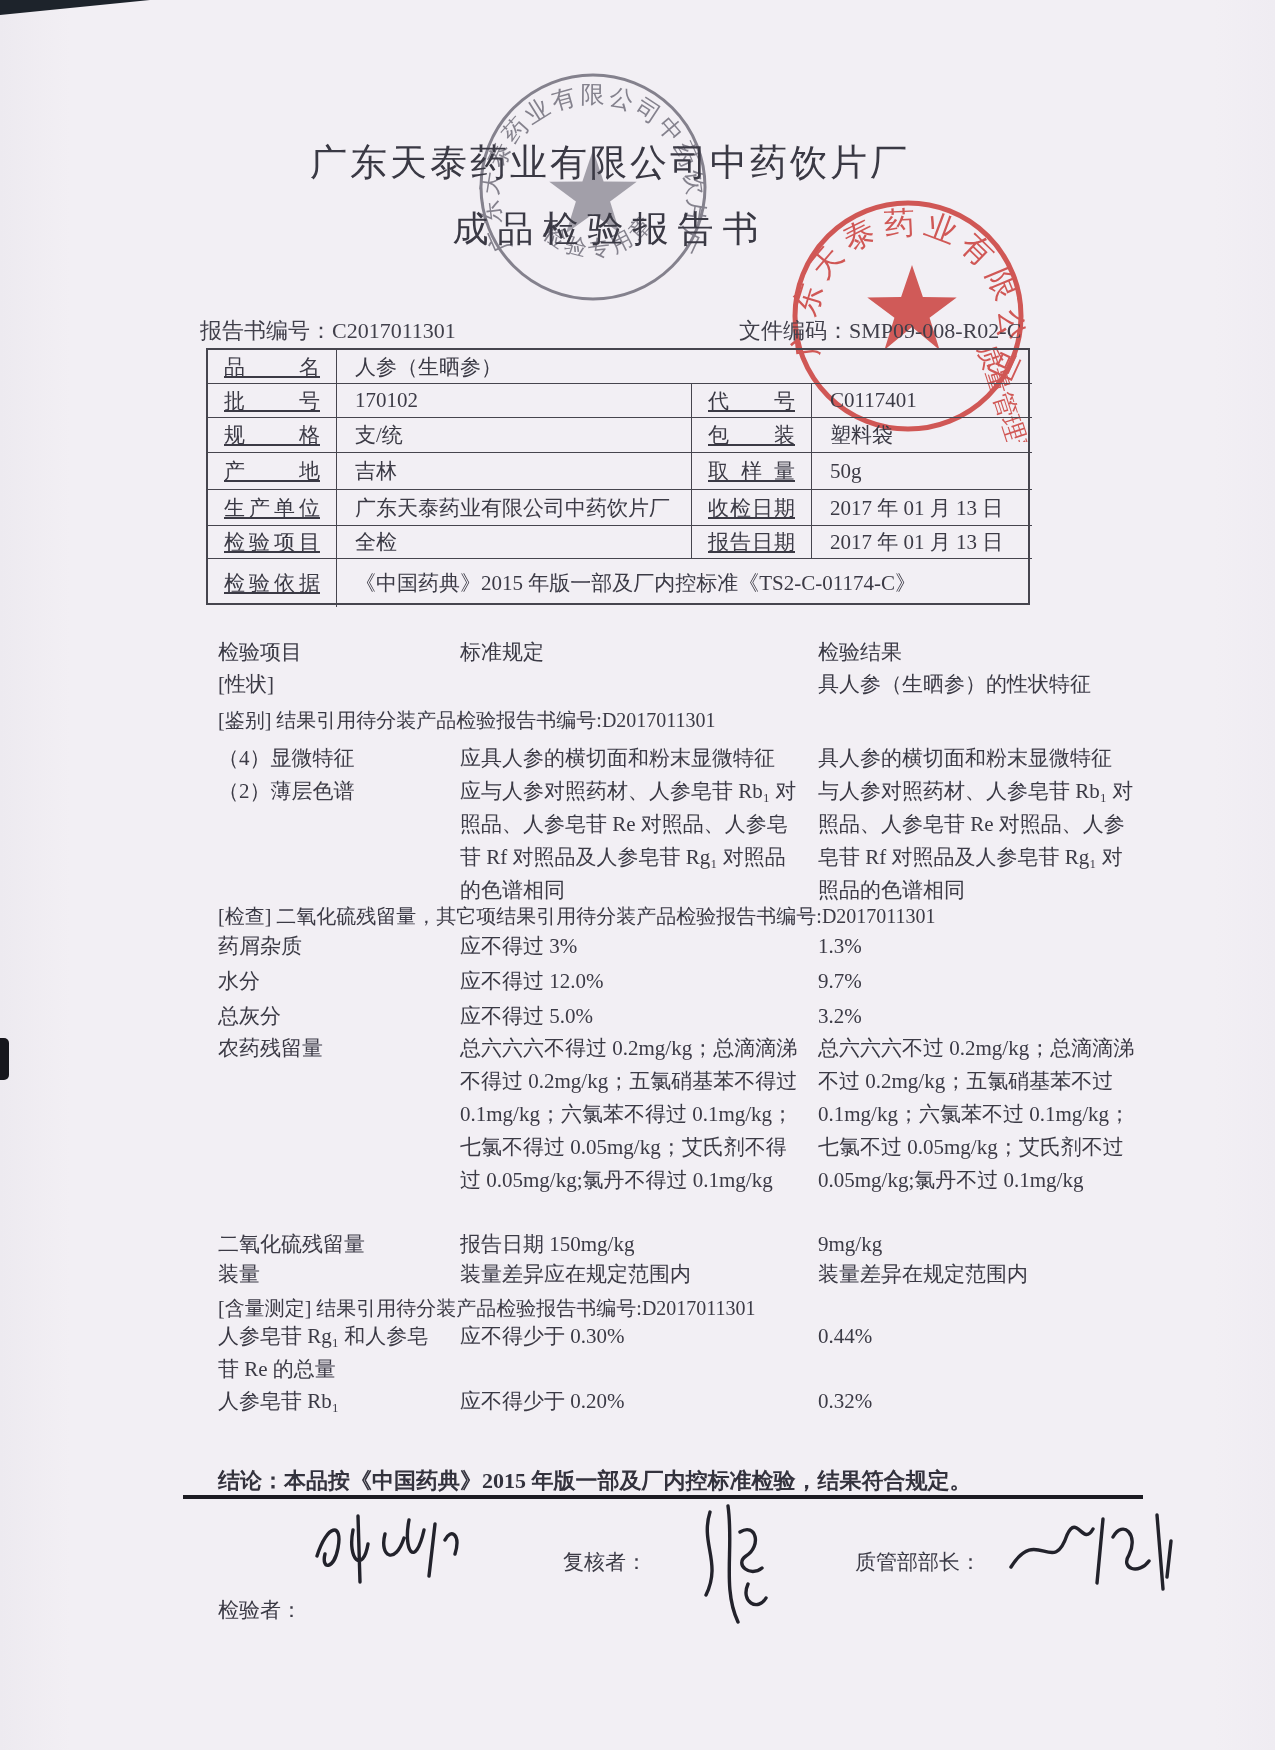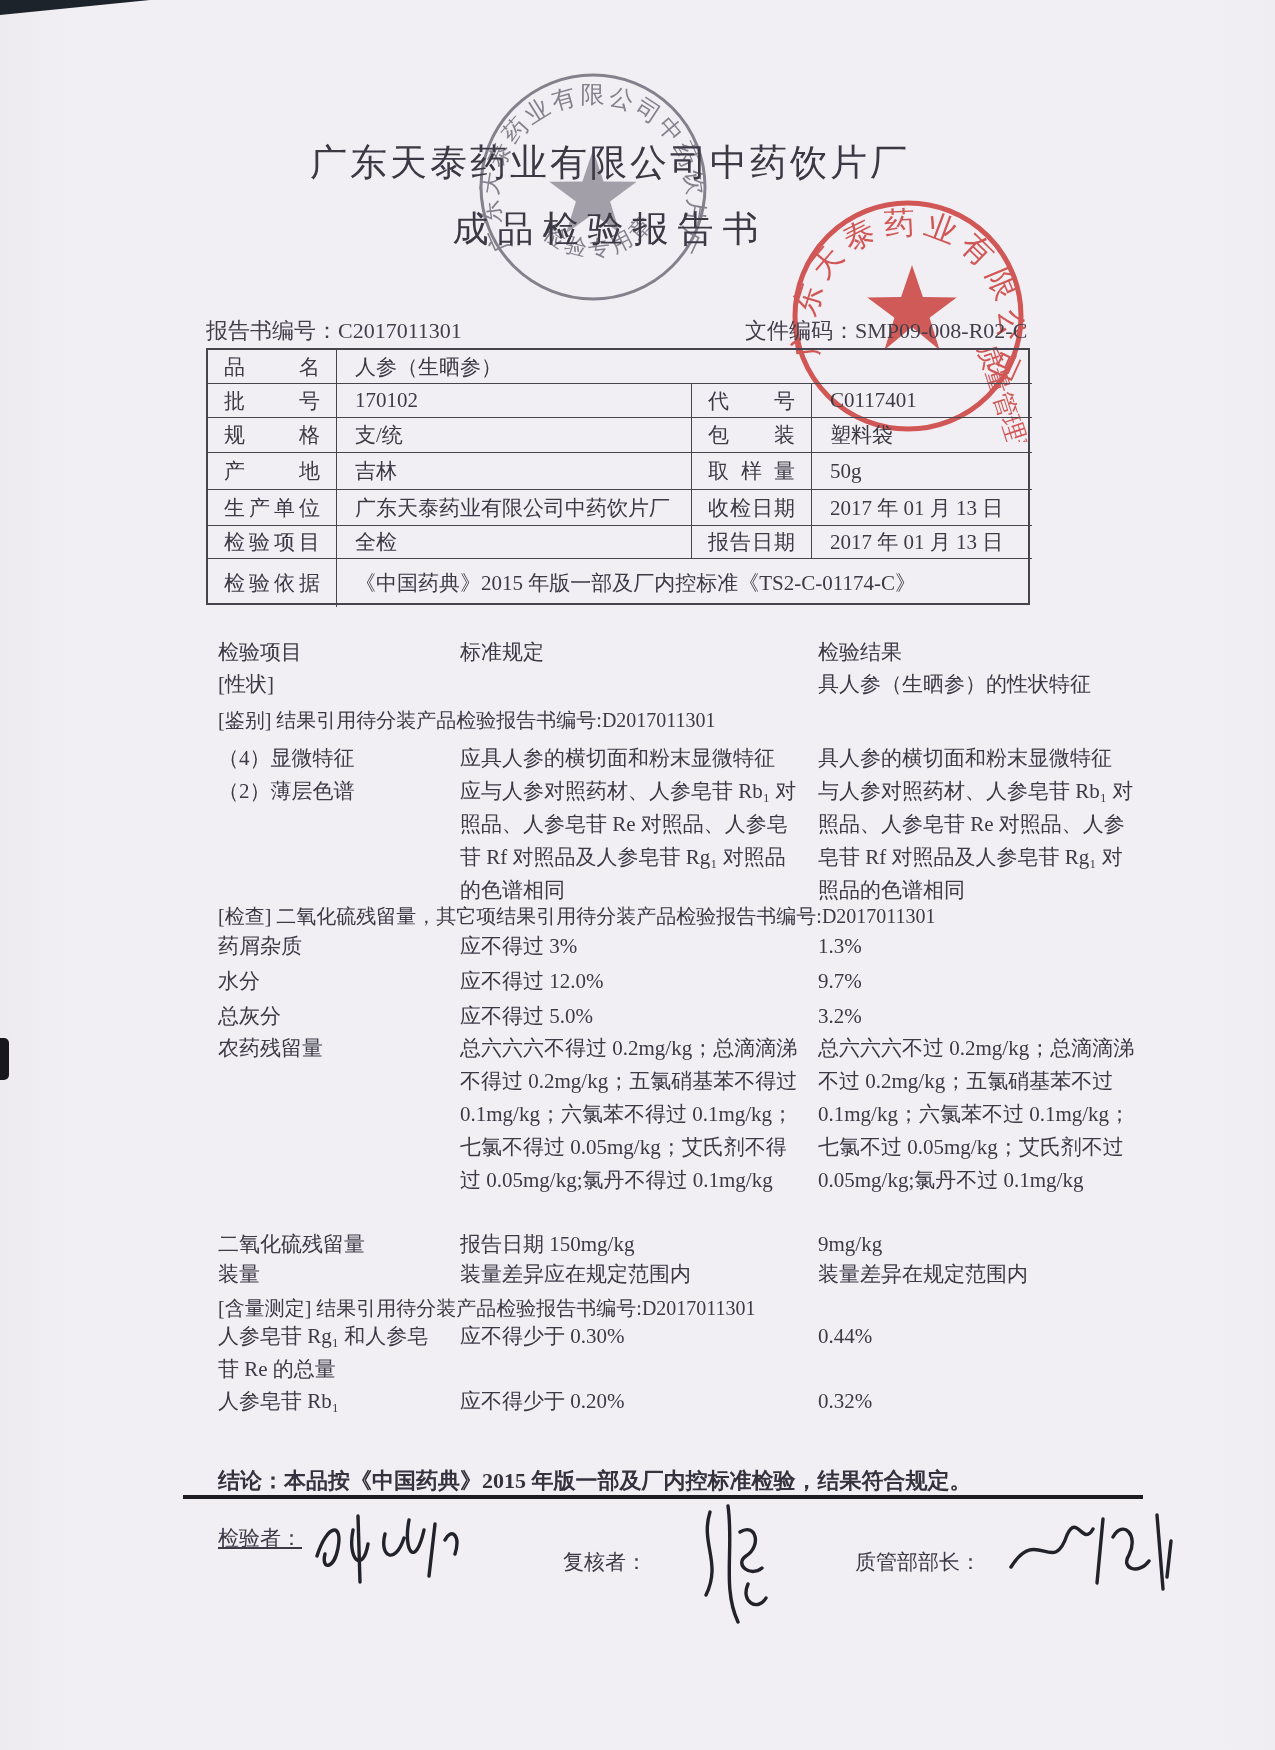--- a/index.html
+++ b/index.html
@@ -15,37 +15,37 @@
   .abs{position:absolute;}
   
   .corner-wedge{top:0;left:0;width:150px;height:15px;background:#1d232b;
     clip-path:polygon(0 0,100% 0,0 100%);}
   .edge-notch{left:0;top:1038px;width:9px;height:42px;background:#17171d;border-radius:0 5px 5px 0;}
   
   .title-block{top:138px;left:190px;width:840px;text-align:center;}
   .title-company{font-size:37px;letter-spacing:3px;color:#3a3944;}
   .title-report{margin-top:17px;font-size:36px;letter-spacing:9px;color:#3a3944;}
   
-  .meta-line{top:316px;left:206px;width:950px;font-size:22px;color:#403f4a;}
+  .meta-line{top:316px;left:200px;width:950px;font-size:22px;color:#403f4a;}
   .meta-doccode{position:absolute;left:539px;top:0;}
   
   .info-table{
     top:348px;left:206px;width:824px;height:257px;
     display:grid;
     grid-template-columns:129px 355px 120px 220px;
     grid-template-rows:34px 34px 35px 37px 36px 33px 48px;
     border:2px solid #46454e;
     box-sizing:border-box;
     font-size:21px;
   }
   .info-table .cell{border-right:1.5px solid #46454e;border-bottom:1.5px solid #46454e;
     display:flex;align-items:center;box-sizing:border-box;overflow:hidden;}
   .info-table .cell.last-col{border-right:none;}
   .info-table .cell.last-row{border-bottom:none;}
-  .cell-label{padding:0 16px;width:100%;}
+  .cell-label{padding:0 16px;width:100%;text-decoration:underline;}
   .cell-label .jspread{display:block;width:100%;text-align:justify;text-align-last:justify;}
   .cell-value{padding-left:18px;}
   .span3{grid-column:2 / 5;}
   
   .res{font-size:21px;line-height:33px;}
   .res-item{left:218px;width:230px;}
   .res-std{left:460px;width:338px;}
   .res-result{left:818px;width:322px;}
   .res-note{left:218px;width:900px;font-size:20px;}
   
@@ -211,21 +211,21 @@
   <div class="abs res res-std" style="top:1320px;">应不得少于 0.30%</div>
   <div class="abs res res-result" style="top:1320px;">0.44%</div>
 
   <div class="abs res res-item" style="top:1385px;">人参皂苷 Rb₁</div>
   <div class="abs res res-std" style="top:1385px;">应不得少于 0.20%</div>
   <div class="abs res res-result" style="top:1385px;">0.32%</div>
 
   <div class="abs conclusion">结论：本品按《中国药典》2015 年版一部及厂内控标准检验，结果符合规定。</div>
   <div class="abs conclusion-rule"></div>
 
-  <div class="abs sig-label" style="top:1524px;left:218px;text-decoration:underline;">检验者：</div>
+  <div class="abs sig-label" style="top:1596px;left:218px;">检验者：</div>
   <svg class="abs sig-svg" style="top:1508px;left:305px;" width="180" height="95" viewBox="0 0 180 95">
     <path d="M12,48 C22,16 38,14 33,40 C29,62 16,62 20,46 M48,22 C42,52 58,66 63,36 M53,8 L55,74 M80,26 C74,48 90,58 99,30 M104,12 C98,42 110,62 119,22 M130,16 L124,68 M140,32 C146,20 156,26 150,46"></path>
   </svg>
 
   <div class="abs sig-label" style="top:1548px;left:563px;">复核者：</div>
   <svg class="abs sig-svg" style="top:1500px;left:678px;" width="110" height="135" viewBox="0 0 110 135">
     <path d="M32,12 C22,44 44,62 28,95 M50,6 C56,48 44,88 60,122 M62,32 C78,22 84,46 68,56 C56,64 72,78 84,68 M70,84 C62,102 80,112 88,98"></path>
   </svg>
 
   <div class="abs sig-label" style="top:1548px;left:855px;">质管部部长：</div>

